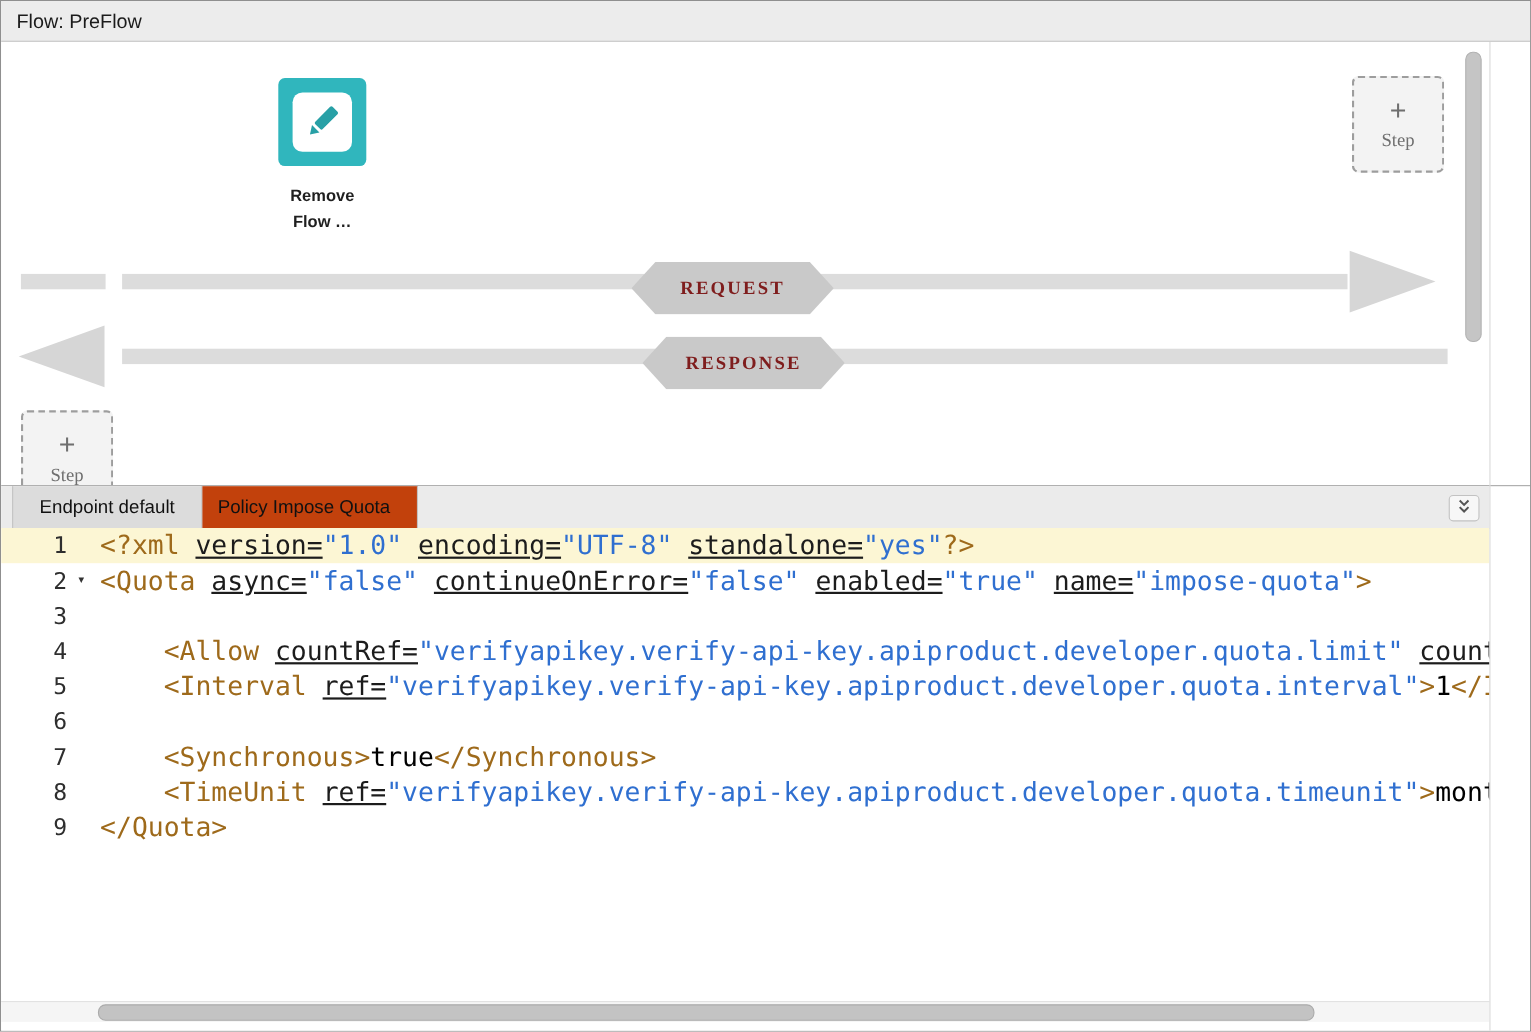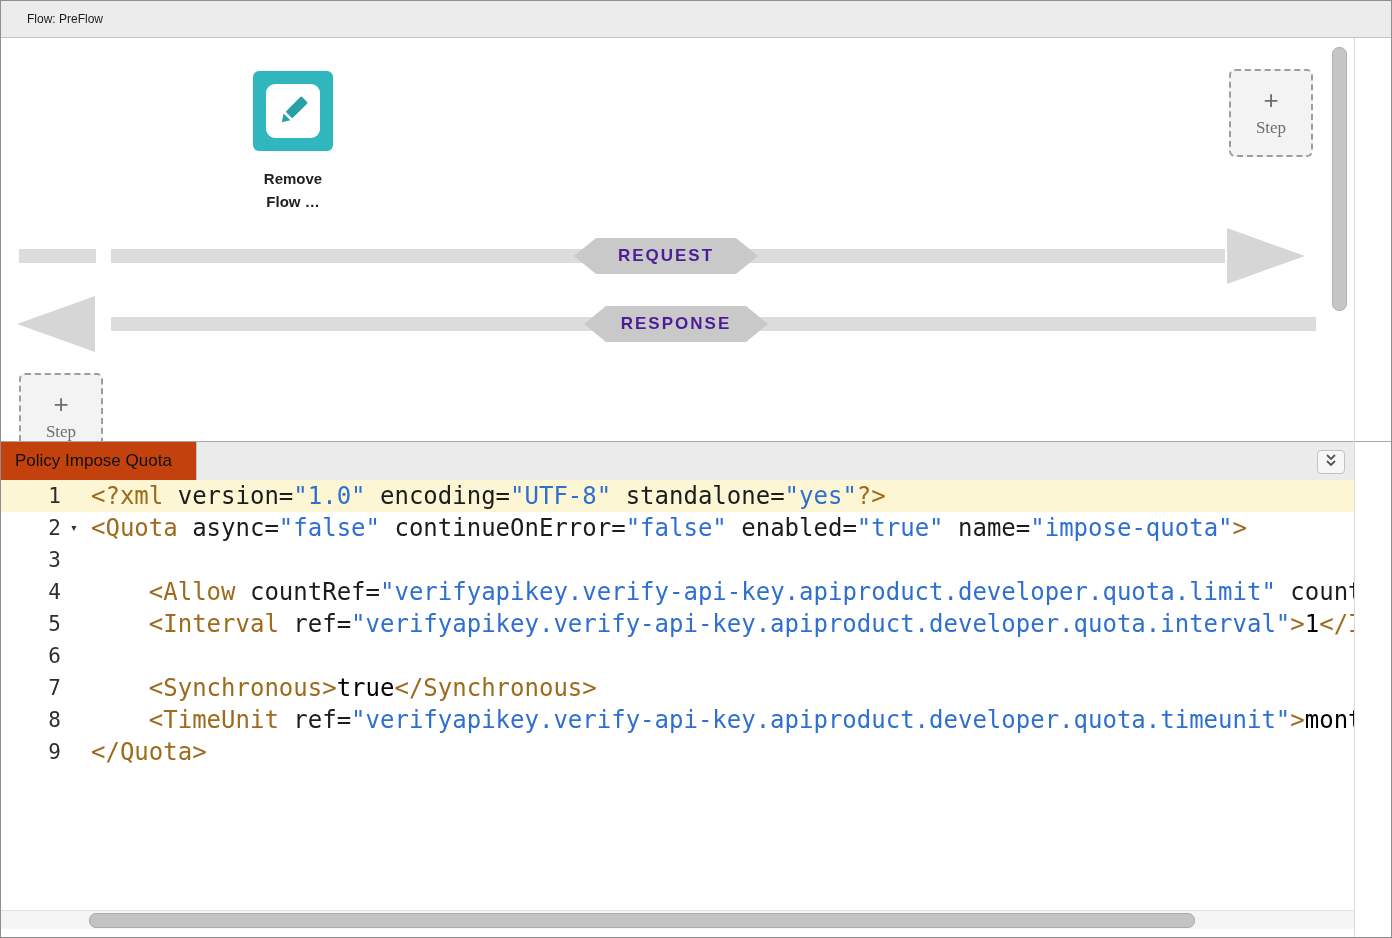--- a/index.html
+++ b/index.html
@@ -1,21 +1,21 @@
 <!DOCTYPE html>
 <html><head>
 <meta charset="utf-8">
 <style>
   html,body { margin:0; padding:0; background:#ffffff; }
   body { font-family:"Liberation Sans", sans-serif; }
   .window { position:relative; width:1392px; height:938px; border:1px solid #8f8f8f; box-sizing:border-box; background:#fff; overflow:hidden; }
 
   
   .flow-header { position:absolute; top:0; left:0; right:0; height:36px; background:#ececec; border-bottom:1px solid #c6c6c6; display:flex; align-items:center; z-index:6; }
-  .flow-title { font-size:12px; color:#1b1b1b; padding-left:14px;margin-left:12px; }
+  .flow-title { font-size:18px; color:#1b1b1b; padding-left:14px; }
   .collapse-btn { position:absolute; width:26px; height:22px; border:1px solid #c2c2c2; border-radius:4px; background:#f7f7f7; display:flex; align-items:center; justify-content:center; cursor:pointer; }
   .cb-top { right:38px; top:7px; }
   .flow-canvas { position:absolute; top:36px; left:0; right:0; height:404px; background:#fff; overflow:hidden; }
   .right-rail { position:absolute; top:36px; bottom:0; right:36px; width:1px; background:#dadada; z-index:5; }
 
   .policy { position:absolute; width:100px; text-align:center; cursor:pointer; }
   .p1 { left:135px; top:34px; }
   .p2 { left:242px; top:34px;font-weight:bold; }
   .p3 { left:337px; top:26px; width:110px; }
   .icon-box { width:80px; height:80px; margin:0 auto; border-radius:6px; display:flex; align-items:center; justify-content:center; }
@@ -32,21 +32,21 @@
   .step-label { font-size:17px;font-family:Liberation Serif, serif; }
   .step-tr { left:1228px; top:32px; }
   .step-bl { left:18px; top:336px; }
 
   .flow-bar { position:absolute; height:14px; background:#dcdcdc; }
   .req-seg1 { left:18px; top:212px; width:77px; }
   .req-seg2 { left:110px; top:212px; width:1114px; }
   .resp-seg { left:110px; top:280px; width:1205px; }
   .req-head { position:absolute; left:1226px; top:191px; width:0; height:0; border-top:28px solid transparent; border-bottom:28px solid transparent; border-left:78px solid #d6d6d6; }
   .resp-head { position:absolute; left:16px; top:259px; width:0; height:0; border-top:28px solid transparent; border-bottom:28px solid transparent; border-right:78px solid #d6d6d6; }
-  .flow-badge { position:absolute; width:184px; height:36px; background:#c9c9c9; color:#4c1d95; font-weight:bold; font-size:17px; letter-spacing:2px; display:flex; align-items:center; justify-content:center; clip-path:polygon(22px 0, calc(100% - 22px) 0, 100% 50%, calc(100% - 22px) 100%, 22px 100%, 0 50%); }
+  .flow-badge { position:absolute; width:184px; height:48px; background:#c9c9c9; color:#7f1d1d; font-weight:bold; font-size:17px; letter-spacing:2px; display:flex; align-items:center; justify-content:center; clip-path:polygon(22px 0, calc(100% - 22px) 0, 100% 50%, calc(100% - 22px) 100%, 22px 100%, 0 50%);font-family:Liberation Serif, serif; }
   .req-badge { left:573px; top:201px; }
   .resp-badge { left:583px; top:269px; }
 
   .vthumb { position:absolute; right:44px; top:10px; width:13px; height:262px; border-radius:7px; background:#c5c5c5; border:1px solid #b2b2b2; cursor:grab; }
 
   
   .editor-pane { position:absolute; left:0; right:0; top:440px; bottom:0; border-top:1px solid #a8a8a8; background:#fff; box-sizing:border-box; }
   .tab-bar { position:absolute; left:0; top:0; right:37px; height:38px; background:#ebebeb; border-bottom:1px solid #d0d0d0; display:flex; align-items:stretch; }
   .tab { padding:0 24px; display:flex; align-items:center; font-size:17px; color:#111; border-right:1px solid #c2c2c2; cursor:pointer; white-space:nowrap; }
   .tab.first { margin-left:10px; border-left:1px solid #c2c2c2; }
@@ -54,21 +54,21 @@
   .tab.active { background:#c2410c;padding-left:14px; }
   .cb-bottom { right:46px; top:8px; }
 
   .code-area { position:absolute; left:0; top:38px; right:37px; bottom:34px; overflow:hidden; font-family:"DejaVu Sans Mono", monospace; font-size:24px; cursor:text; background:#fff; }
   .code-line { display:flex; height:32px; line-height:32px; white-space:pre; }
   .code-line.hl { background:#fcf6d4; }
   .gutter { flex:none; width:60px; text-align:right; font-size:21px; color:#2e2e2e; }
   .fold { flex:none; width:26px; font-size:13px; color:#333; text-align:center; cursor:pointer; }
   .code { flex:none; margin-left:4px; }
   .tok-tag { color:#9e6a1b; }
-  .tok-attr { color:#1c1c1c; }
+  .tok-attr { color:#1c1c1c;text-decoration:underline; }
   .tok-str { color:#2f6fd0; }
   .tok-txt { color:#000; }
   .tok-plain { color:#000; }
 
   .hscroll-track { position:absolute; left:0; right:37px; bottom:8px; height:18px; background:#f5f5f5; border-top:1px solid #e2e2e2; }
   .hscroll-thumb { position:absolute; left:88px; top:2px; width:1104px; height:13px; background:#c3c3c3; border:1px solid #ababab; border-radius:7px; cursor:grab; }
 </style>
 </head>
 <body>
 
@@ -125,20 +125,21 @@
     <div class="flow-bar resp-seg"></div>
     <div class="flow-badge resp-badge">RESPONSE</div>
 
     <div class="vthumb"></div>
   </div>
 
   <div class="right-rail"></div>
 
   <div class="editor-pane">
     <div class="tab-bar">
+      <div class="tab first inactive">Endpoint default</div>
       <div class="tab active">Policy Impose Quota</div>
     </div>
     <div class="collapse-btn cb-bottom">
       <span>
         <svg width="14" height="14" viewBox="0 0 12 14">
             <path d="M2 2 L6 6 L10 2" stroke="#555" stroke-width="1.8" fill="none"></path>
             <path d="M2 8 L6 12 L10 8" stroke="#555" stroke-width="1.8" fill="none"></path>
           </svg>
       </span>
     </div>

